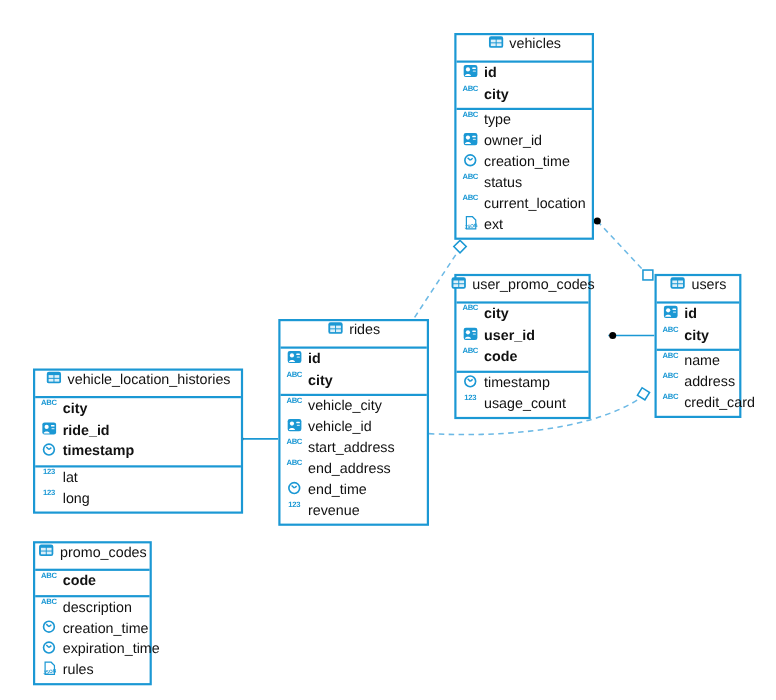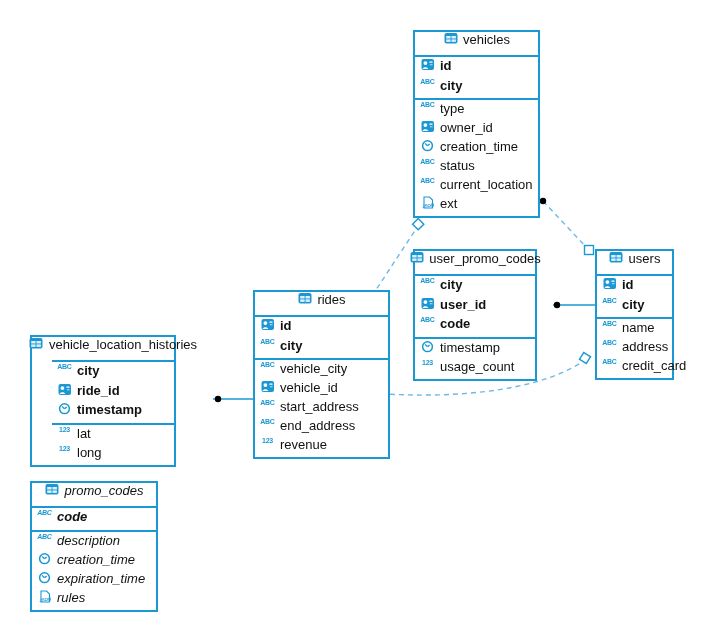--- a/index.html
+++ b/index.html
@@ -26,22 +26,22 @@
   .row{display:flex;align-items:flex-start;gap:5px;height:19px;padding:0 5px;font-size:13px;white-space:nowrap;}
   .pk .row{font-weight:700;height:19.5px;}
   .icon{width:15px;flex:0 0 15px;display:flex;justify-content:center;align-items:center;}
   .ic{width:14px;height:13px;display:block;}
   .txt-icon{font-size:7px;font-weight:700;color:var(--accent);letter-spacing:-0.3px;line-height:1;}
 
   .t-vehicles{left:413px;top:30px;width:127px;}
   .t-upc{left:413px;top:249px;width:124px;}
   .t-users{left:595px;top:249px;width:79px;}
   .t-rides{left:253px;top:290px;width:137px;}
-  .t-vlh{left:30px;top:335px;width:146px;padding-left:20px;}
-  .t-promo{left:30px;top:481px;width:128px;font-style:italic;}
+  .t-vlh{left:30px;top:335px;width:191px;}
+  .t-promo{left:30px;top:492px;width:108px;}
 </style>
 </head>
 <body>
 
 <svg width="0" height="0" style="position:absolute">
   <defs>
     <g id="i-table">
       <rect x="0.5" y="1" width="13" height="10.5" rx="2" style="fill:var(--accent)"></rect>
       <rect x="2.2" y="4" width="4.4" height="2.5" style="fill:#ffffff;opacity:.85"></rect>
       <rect x="7.5" y="4" width="4.4" height="2.5" style="fill:#ffffff;opacity:.85"></rect>
@@ -280,20 +280,28 @@
       </div>
       <div class="row">
         <span class="icon txt-icon">ABC</span>
         <span>start_address</span>
       </div>
       <div class="row">
         <span class="icon txt-icon">ABC</span>
         <span>end_address</span>
       </div>
       <div class="row">
+        <span class="icon">
+            <svg class="ic" viewBox="0 0 14 13">
+              <use href="#i-clock"></use>
+            </svg>
+          </span>
+        <span>end_time</span>
+      </div>
+      <div class="row">
         <span class="icon txt-icon">123</span>
         <span>revenue</span>
       </div>
     </div>
   </div>
 
   <div class="table t-vlh">
     <div class="thead">
       <span class="icon">
           <svg class="ic" viewBox="0 0 14 13">

